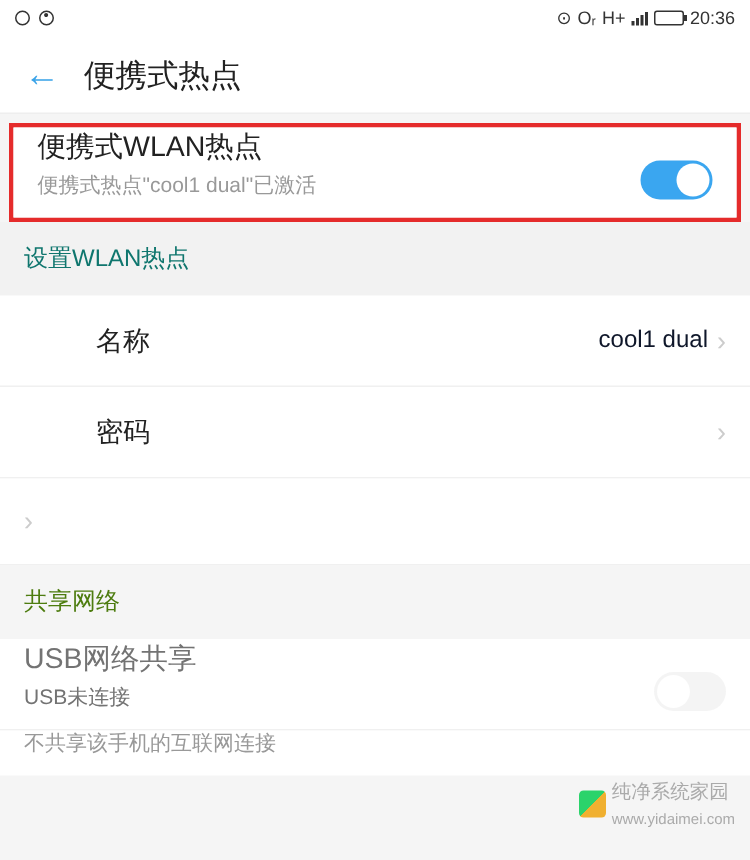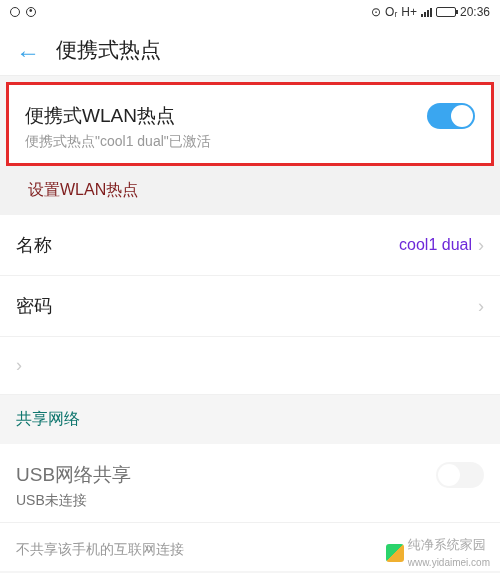--- a/index.html
+++ b/index.html
@@ -64,67 +64,67 @@
       font-size: 21px;
       color: #222;
     }
 
     .highlight-box {
       border: 3px solid #e52b2b;
       margin: 6px 6px 0 6px;
     }
     .toggle-row {
       background: #fff;
-      padding: 18px 16px 12px;
-      display: flex;
-      align-items: flex-start;
+      padding: 0 16px 12px;
+      display: flex;
+      align-items: flex-end;
     }
     .toggle-row .text-col { flex: 1; }
     .row-title { font-size: 19px; color: #222; margin-bottom: 4px; }
     .row-sub { font-size: 14px; color: #999; }
     .switch {
       width: 48px; height: 26px; border-radius: 13px;
       background: #3aa6f0;
       position: relative;
     }
     .switch::after {
       content: "";
       position: absolute; top: 2px; right: 2px;
       width: 22px; height: 22px; background: #fff; border-radius: 50%;
     }
     .switch.off { background: #e5e5e5; }
     .switch.off::after { right: auto; left: 2px; }
 
     .section-header {
-      padding: 14px 28px;
+      padding: 14px 16px;
       font-size: 16px;
-      color: #7f1d1d;
+      color: #0f766e;
       background: #f2f2f2;
     }
     .item {
       background: #fff;
       padding: 18px 16px;
       display: flex;
       align-items: center;
       border-bottom: 1px solid #f0f0f0;
       cursor: pointer;
     }
-    .item .label { flex: 1; font-size: 18px; color: #222; }
-    .item .value { font-size: 16px; color: #6d28d9; margin-right: 6px; }
+    .item .label { flex: 1; font-size: 18px; color: #222; margin-left: 48px; }
+    .item .value { font-size: 16px; color: #0f172a; margin-right: 6px; }
     .item .chev { color: #ccc; font-size: 18px; }
     .section-header2 {
       padding: 14px 16px;
       font-size: 16px;
-      color: #0f766e;
+      color: #4d7c0f;
       background: #f5f5f5;
     }
     .disabled .label, .disabled .row-title, .disabled .row-sub { color: #737373; }
     .watermark {
       position: absolute;
-      bottom: 4px;
+      bottom: 21px;
       right: 10px;
       font-size: 13px;
       color: #aaa;
       display: flex;
       align-items: center;
       gap: 4px;
     }
     .wm-logo {
       width: 18px; height: 18px;
       background: linear-gradient(135deg,#2bd36b 50%,#f0b030 50%);

